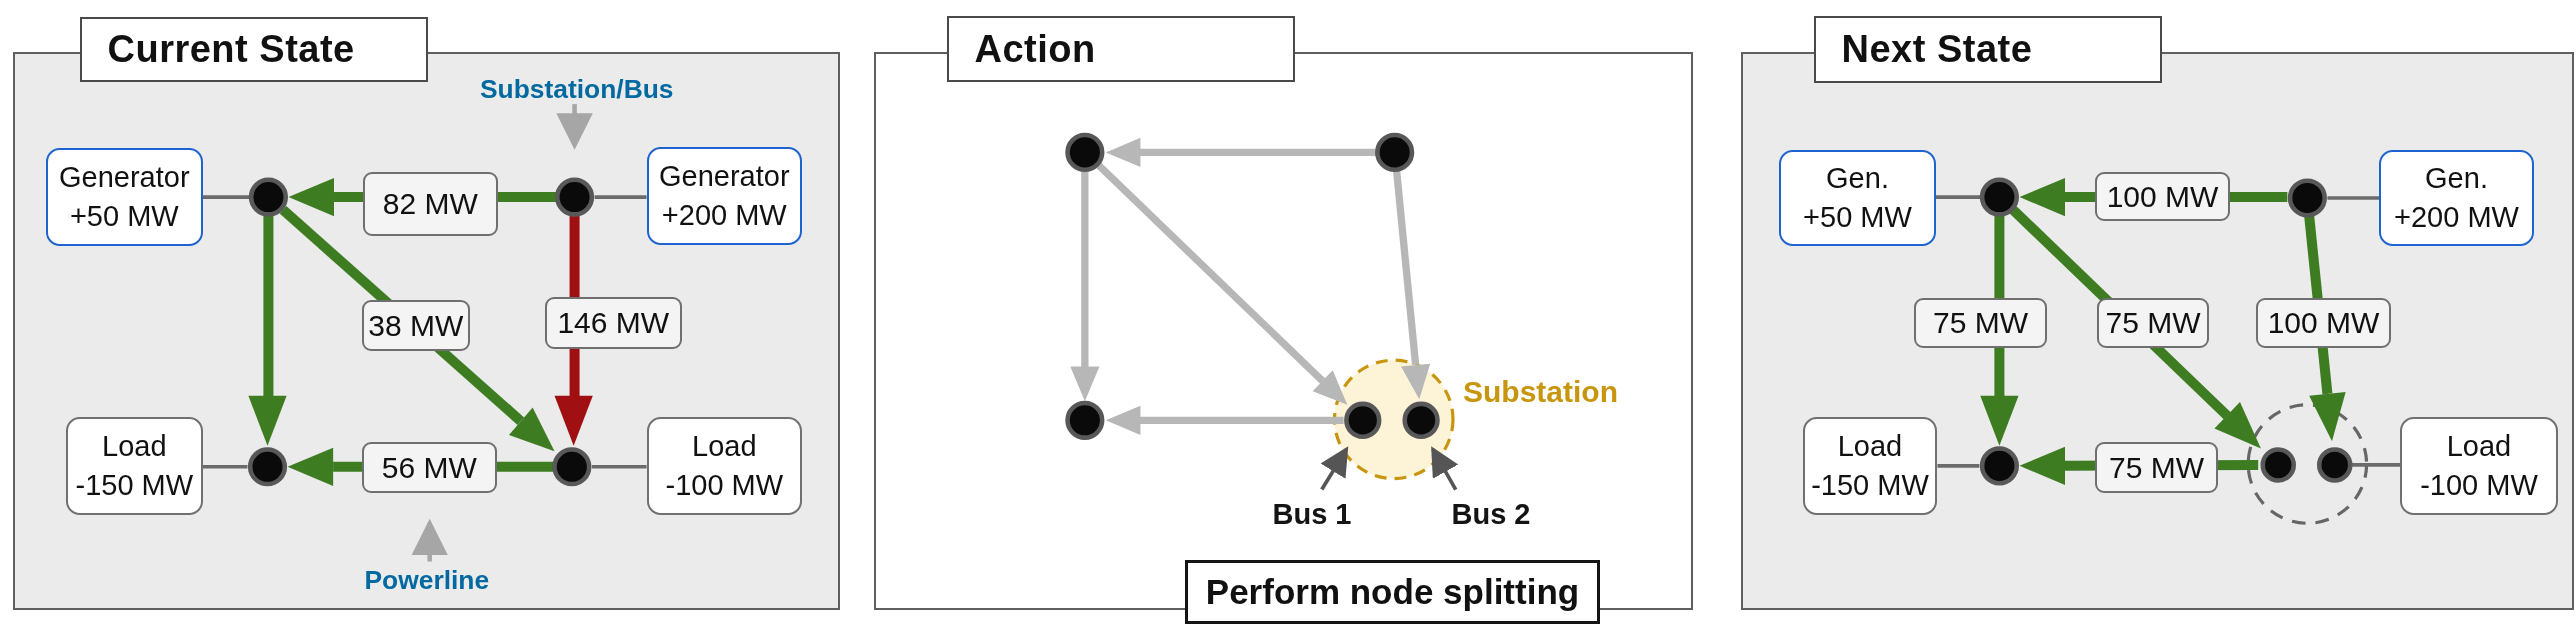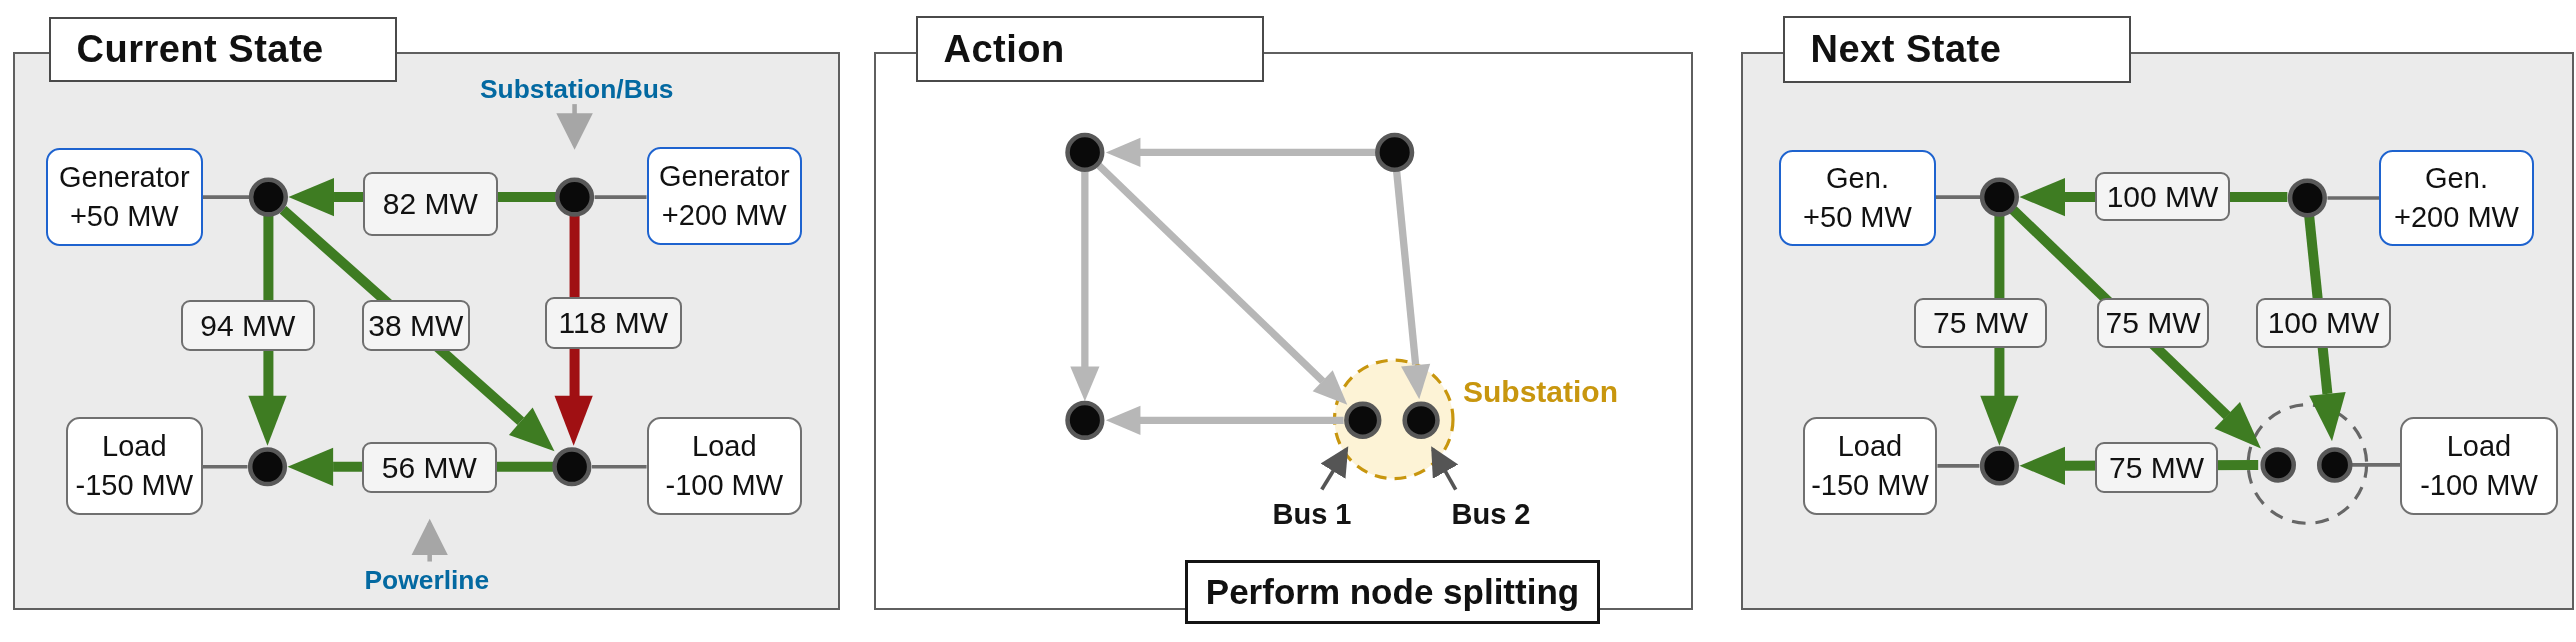--- a/index.html
+++ b/index.html
@@ -4,21 +4,21 @@
 <style>
   html,body{margin:0;padding:0;background:#ffffff;}
   #stage{position:relative;width:2576px;height:643px;background:#ffffff;overflow:hidden;
          font-family:"Liberation Sans", sans-serif;color:#111;}
   .panel{position:absolute;border:2.7px solid #5f5f5f;overflow:visible;}
   .panel.gray{background:#ebebeb;}
   .panel.white{background:#ffffff;}
   .layer{position:absolute;left:0;top:0;width:100%;height:100%;overflow:visible;z-index:1;}
   .title-box{position:absolute;background:#ffffff;border:2.7px solid #4a4a4a;z-index:6;
              display:flex;align-items:center;padding-left:25.5px;box-sizing:border-box;
-             font-weight:bold;font-size:38px;letter-spacing:0.5px;}
+             font-weight:bold;font-size:38px;letter-spacing:0.5px;margin-left:31px;}
   .flow-label{position:absolute;background:#f4f4f4;border:2.7px solid #6f6f6f;border-radius:9px;
               display:flex;align-items:center;justify-content:center;font-size:30px;
               box-sizing:border-box;z-index:3;}
   .node-box{position:absolute;background:#ffffff;border:2.7px solid #707070;border-radius:13.7px;
             display:flex;flex-direction:column;align-items:center;justify-content:center;
             font-size:29px;line-height:1.33;box-sizing:border-box;z-index:3;text-align:center;}
   .node-box.gen{border-color:#1e63cf;}
   .ann{position:absolute;color:#0369a1;font-weight:600;font-size:26.4px;z-index:2;
        text-align:center;white-space:nowrap;}
   .sub-label{position:absolute;color:#c8960e;font-weight:bold;font-size:30px;z-index:3;white-space:nowrap;}
@@ -102,23 +102,22 @@
     <div class="node-box" style="left:51px;top:363px;width:137px;height:98px;">
       <span>Load</span>
       <span>-150 MW</span>
     </div>
     <div class="node-box" style="left:632px;top:363px;width:155px;height:98px;">
       <span>Load</span>
       <span>-100 MW</span>
     </div>
 
     <div class="flow-label" style="left:348px;top:118px;width:135px;height:64px;">82 MW</div>
-    <div class="flow-label" style="left:166px;top:246px;width:134px;height:51px;">94 MW</div>
     <div class="flow-label" style="left:347px;top:246px;width:108px;height:51px;">38 MW</div>
-    <div class="flow-label" style="left:530px;top:243px;width:137px;height:52px;">118 MW</div>
+    <div class="flow-label" style="left:530px;top:243px;width:137px;height:52px;">146 MW</div>
     <div class="flow-label" style="left:347px;top:388px;width:135px;height:51px;">56 MW</div>
   </div>
   <div class="title-box" style="left:49px;top:17.3px;width:348px;height:65px;">Current State</div>
 
   <div class="panel white" style="left:874px;top:52px;width:815px;height:554px;">
     <svg class="layer" viewBox="0 0 894 608" width="815" height="554">
       <defs>
         <marker id="m-ann-dark" markerWidth="10" markerHeight="10" refX="7" refY="4" orient="auto">
           <path d="M0,0 L8,4 L0,8 Z" fill="#555555"></path>
         </marker>

